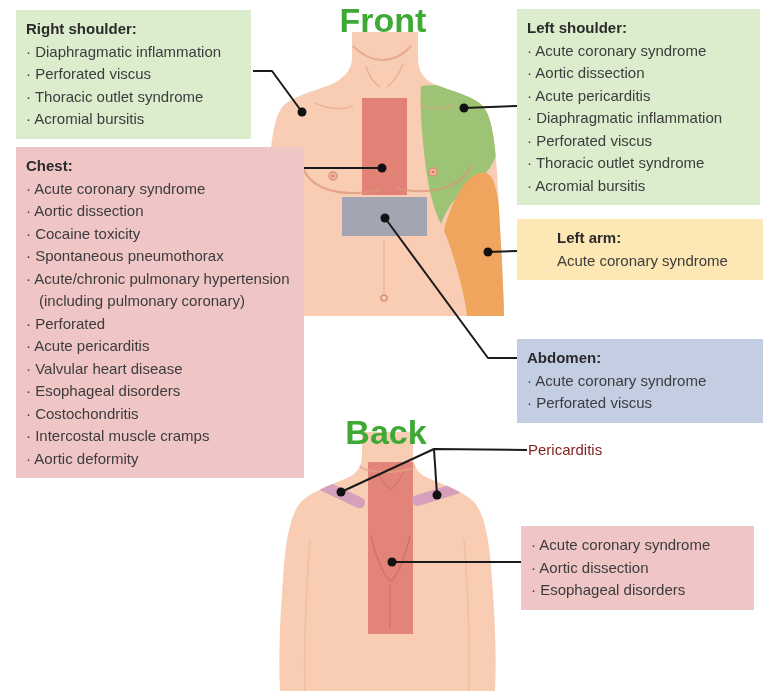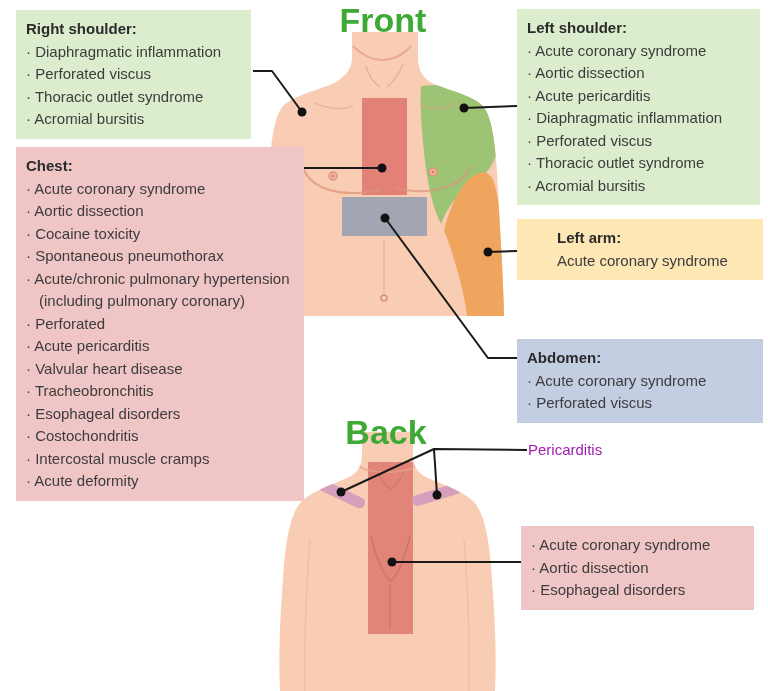--- a/index.html
+++ b/index.html
@@ -13,21 +13,21 @@
   .box .item{padding-left:13px;text-indent:-13px;}
   .box .item::before{content:"· ";}
   .box.plain .item{padding-left:0;text-indent:0;}
   .box.plain .item::before{content:"";}
   .green{background:var(--green-box,#dcedce);}
   .pink{background:var(--pink-box,#efc5c6);}
   .yellow{background:var(--yellow-box,#fce7b5);padding-left:40px;}
   .blue{background:var(--blue-box,#c3cee3);}
   .title{position:absolute;z-index:2;width:170px;text-align:center;
          font-size:34px;font-weight:bold;color:var(--title-green,#3ea935);}
-  .small-label{position:absolute;z-index:2;font-size:15px;color:#a21caf;}
+  .small-label{position:absolute;z-index:2;font-size:15px;color:#7f1d1d;}
 </style>
 </head>
 <body>
 
 <div class="stage">
 
   <svg class="figures" width="768" height="691" viewBox="0 0 768 691">
     <defs>
       <clipPath id="clip-front">
         <path d="M352,32 L418,32 L418,58 C418,70 423,79 434,84 C454,92 473,96 483,106
@@ -149,25 +149,24 @@
     <div>
 
     <div class="item">Acute coronary syndrome</div>
         <div class="item">Aortic dissection</div>
         <div class="item">Cocaine toxicity</div>
         <div class="item">Spontaneous pneumothorax</div>
         <div class="item">Acute/chronic pulmonary hypertension (including pulmonary coronary)</div>
         <div class="item">Perforated</div>
         <div class="item">Acute pericarditis</div>
         <div class="item">Valvular heart disease</div>
-        <div class="item">Tracheobronchitis</div>
         <div class="item">Esophageal disorders</div>
         <div class="item">Costochondritis</div>
         <div class="item">Intercostal muscle cramps</div>
-        <div class="item">Acute deformity</div>
+        <div class="item">Aortic deformity</div>
       </div>
   </div>
 
   <div class="box green" style="left:517px;top:9px;width:243px;">
     <div class="hdr">Left shoulder:</div>
     <div>
 
     <div class="item">Acute coronary syndrome</div>
         <div class="item">Aortic dissection</div>
         <div class="item">Acute pericarditis</div>

